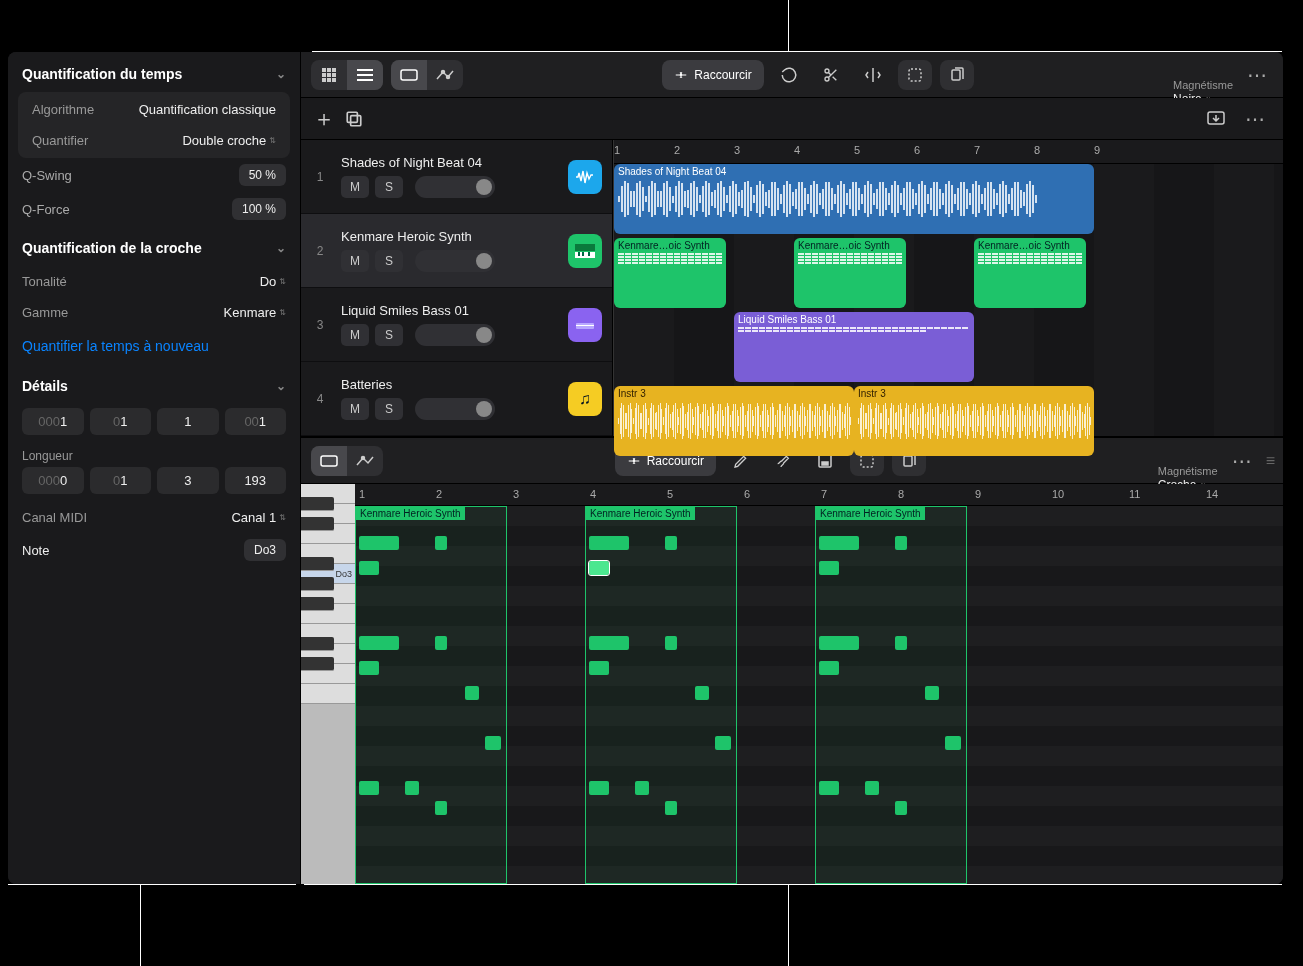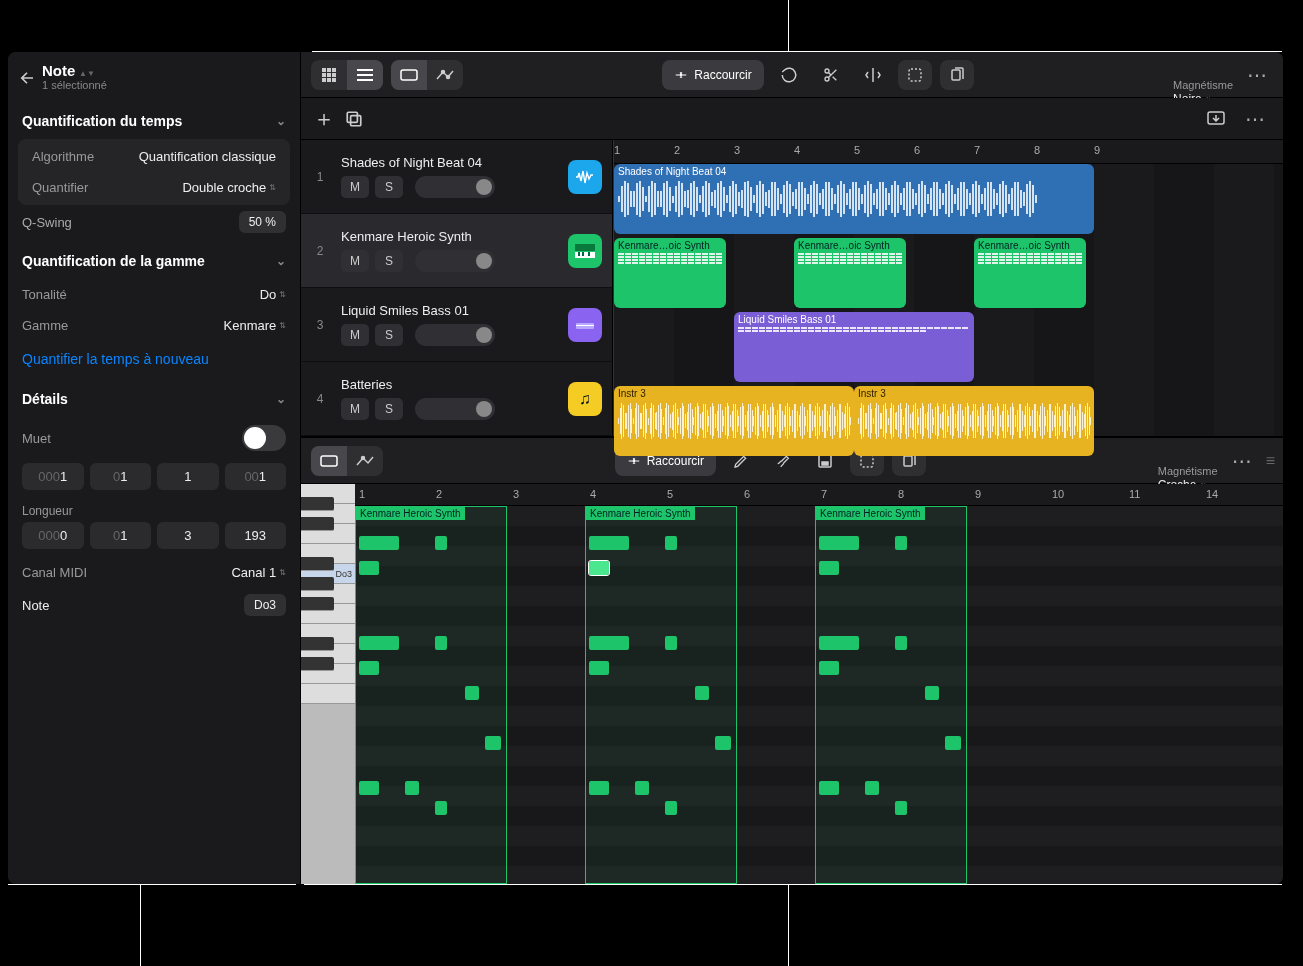--- a/index.html
+++ b/index.html
@@ -112,32 +112,20 @@
 <div class="callout c-top-v"></div>
 <div class="callout c-top-h"></div>
 <div class="callout c-bot-h1"></div>
 <div class="callout c-bot-h2"></div>
 <div class="callout c-bot-v1"></div>
 <div class="callout c-bot-v2"></div>
 
 <div class="app">
 
   <aside class="inspector">
-    <div class="insp-head">
-      <span class="arrow">
-        <svg width="18" height="18" viewBox="0 0 24 24" fill="none" stroke="#ccc" stroke-width="2.2">
-            <path d="M12 5l-7 7 7 7M5 12h15"></path>
-          </svg>
-      </span>
-      <div>
-        <span class="title">Note</span>
-        <span class="chev">▲▼</span>
-        <span class="sub">1 sélectionné</span>
-      </div>
-    </div>
 
     <div class="section-hdr">
       <span>Quantification du temps</span>
       <span class="chev">⌄</span>
     </div>
     <div class="algo-box">
       <div class="kv-row">
         <span class="k">Algorithme</span>
         <span class="v">Quantification classique</span>
       </div>
@@ -146,23 +134,27 @@
         <span class="v">
             <span>Double croche</span>
             <span class="chev">⇅</span>
           </span>
       </div>
     </div>
     <div class="pill-row">
       <span class="k">Q-Swing</span>
       <span class="pill">50 %</span>
     </div>
+    <div class="pill-row">
+      <span class="k">Q-Force</span>
+      <span class="pill">100 %</span>
+    </div>
 
     <div class="section-hdr">
-      <span>Quantification de la gamme</span>
+      <span>Quantification de la croche</span>
       <span class="chev">⌄</span>
     </div>
     <div class="kv-row">
       <span class="k">Tonalité</span>
       <span class="v">
           <span>Do</span>
           <span class="chev">⇅</span>
         </span>
     </div>
     <div class="kv-row">
@@ -170,26 +162,20 @@
       <span class="v">
           <span>Kenmare</span>
           <span class="chev">⇅</span>
         </span>
     </div>
     <button class="link-btn">Quantifier la temps à nouveau</button>
 
     <div class="section-hdr">
       <span>Détails</span>
       <span class="chev">⌄</span>
-    </div>
-    <div class="kv-row">
-      <span class="k">Muet</span>
-      <span class="toggle">
-          <span class="knob"></span>
-        </span>
     </div>
     <div class="num-row">
       <div class="num-cell"><span class="dim">000</span>1</div>
       <div class="num-cell"><span class="dim">0</span>1</div>
       <div class="num-cell">1</div>
       <div class="num-cell"><span class="dim">00</span>1</div>
     </div>
     <div class="label-small">Longueur</div>
     <div class="num-row">
       <div class="num-cell"><span class="dim">000</span>0</div>

